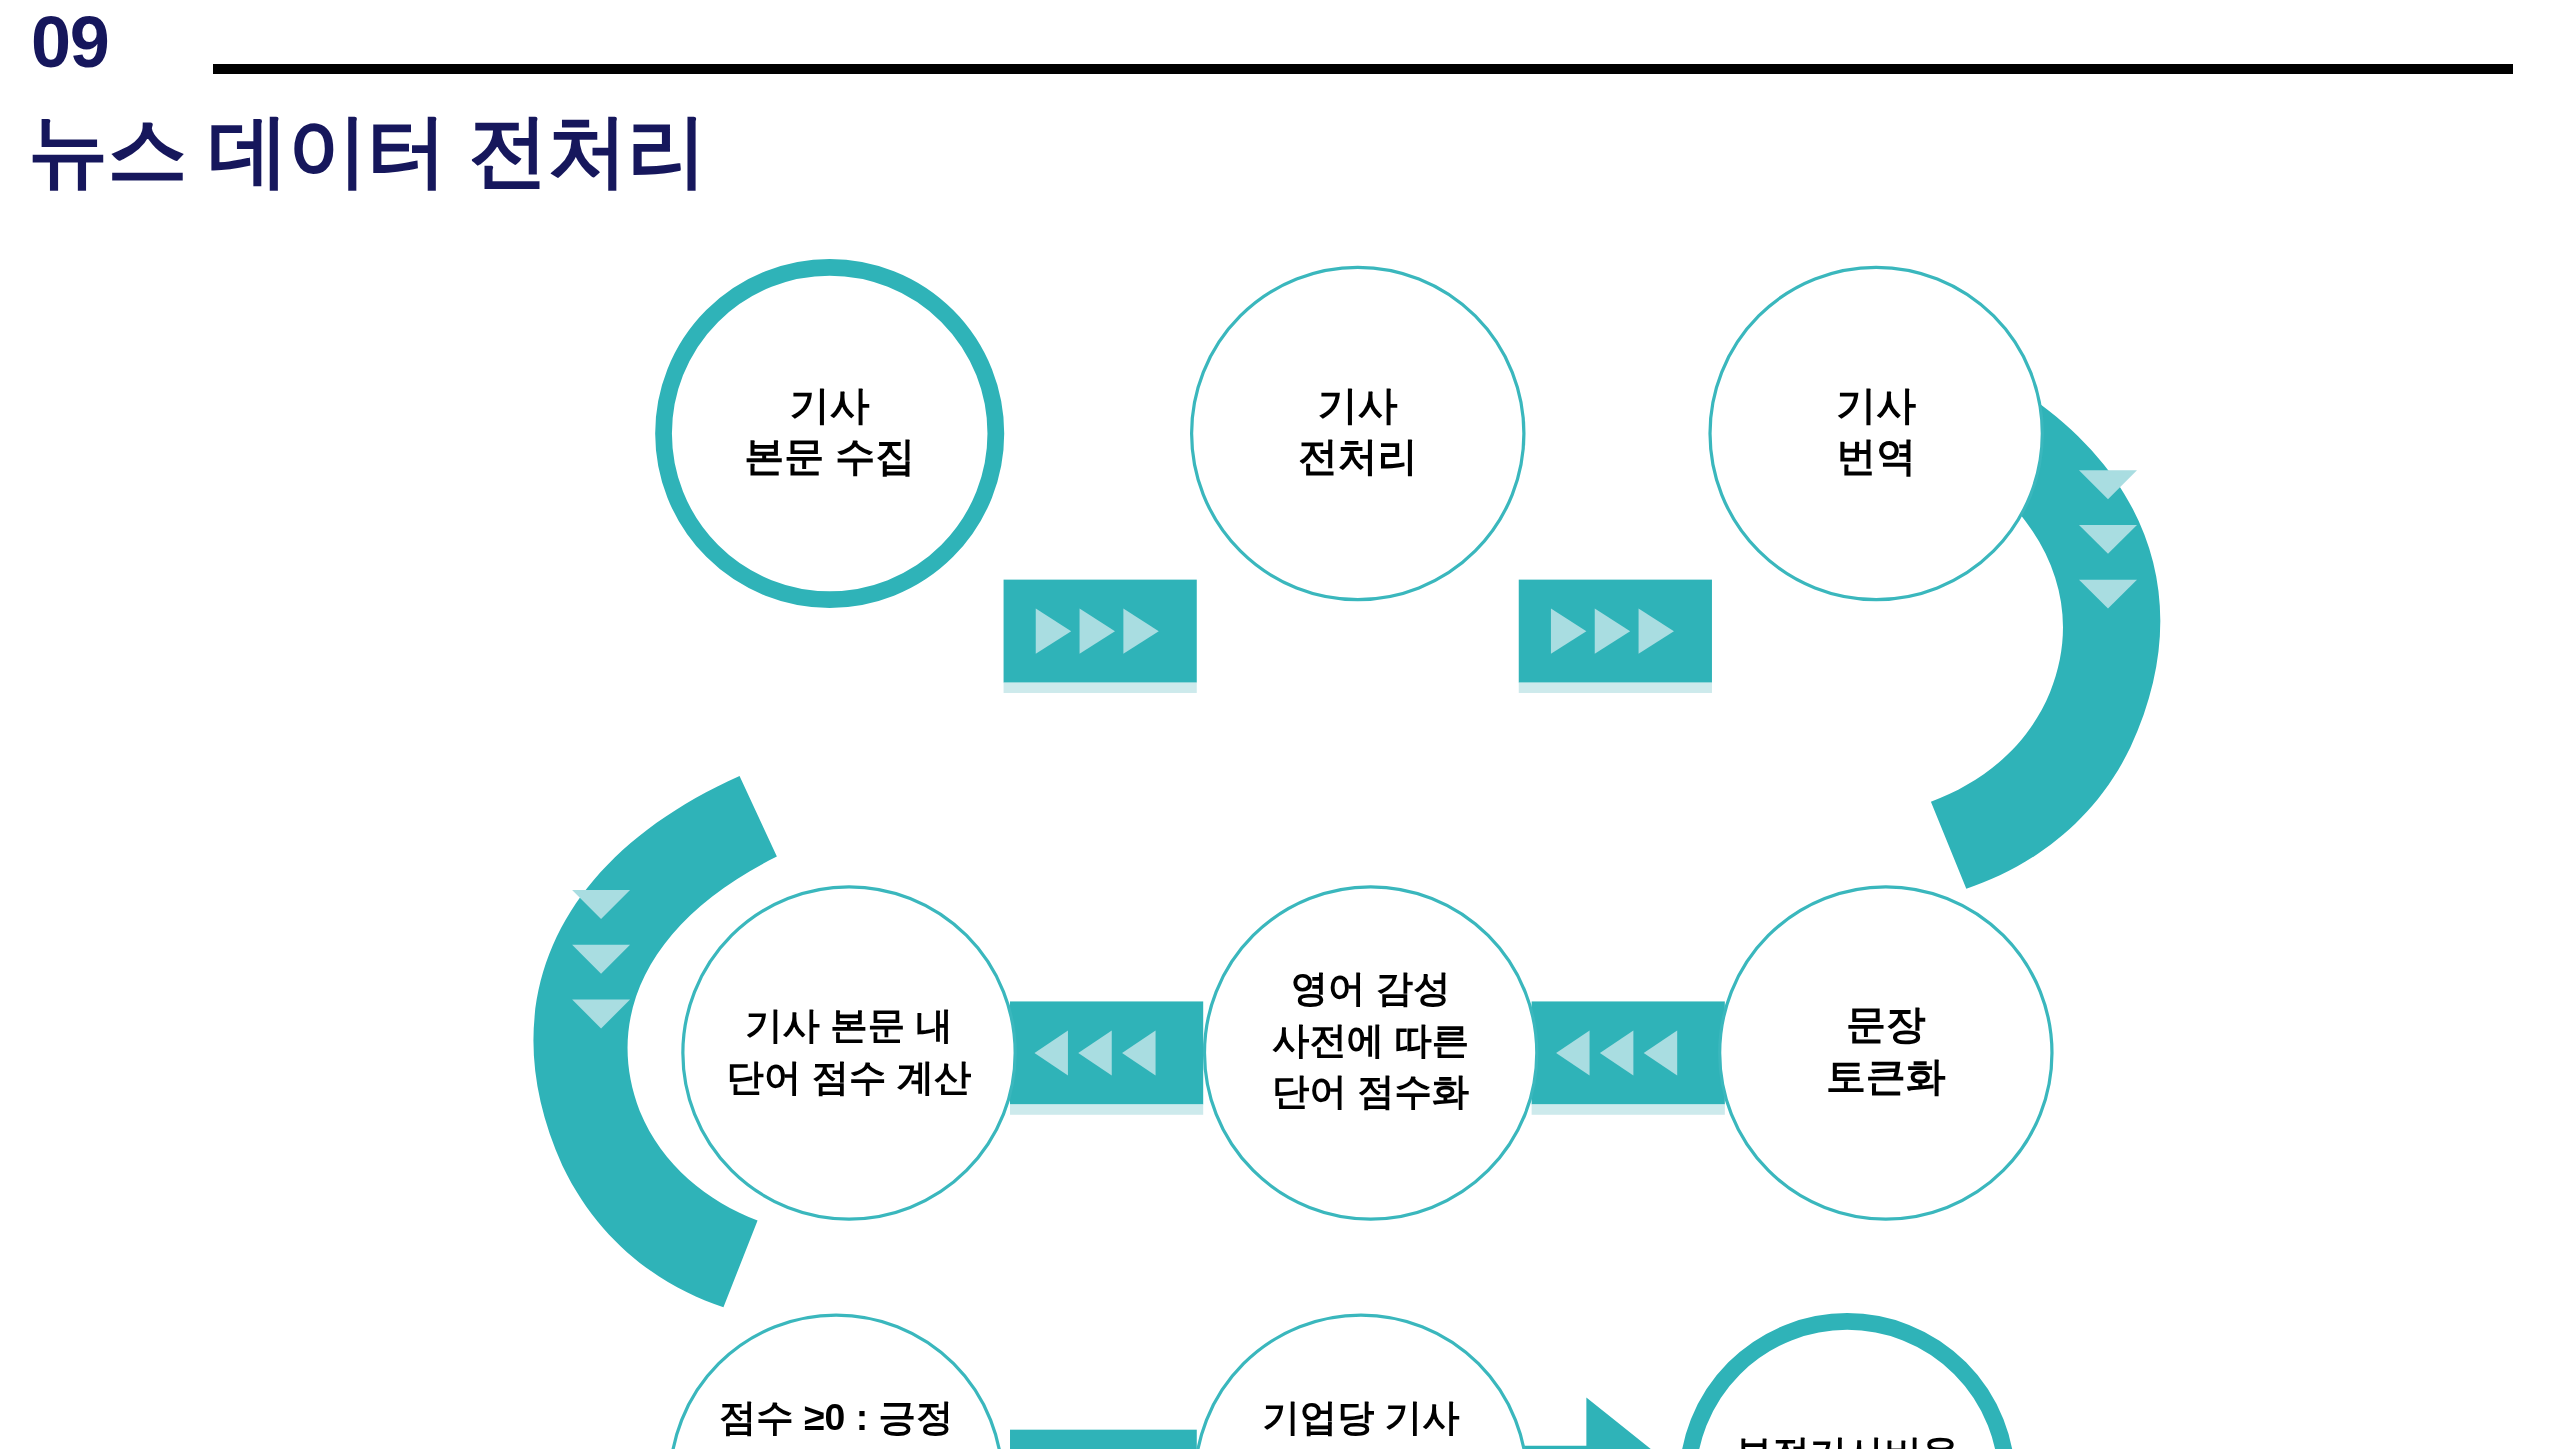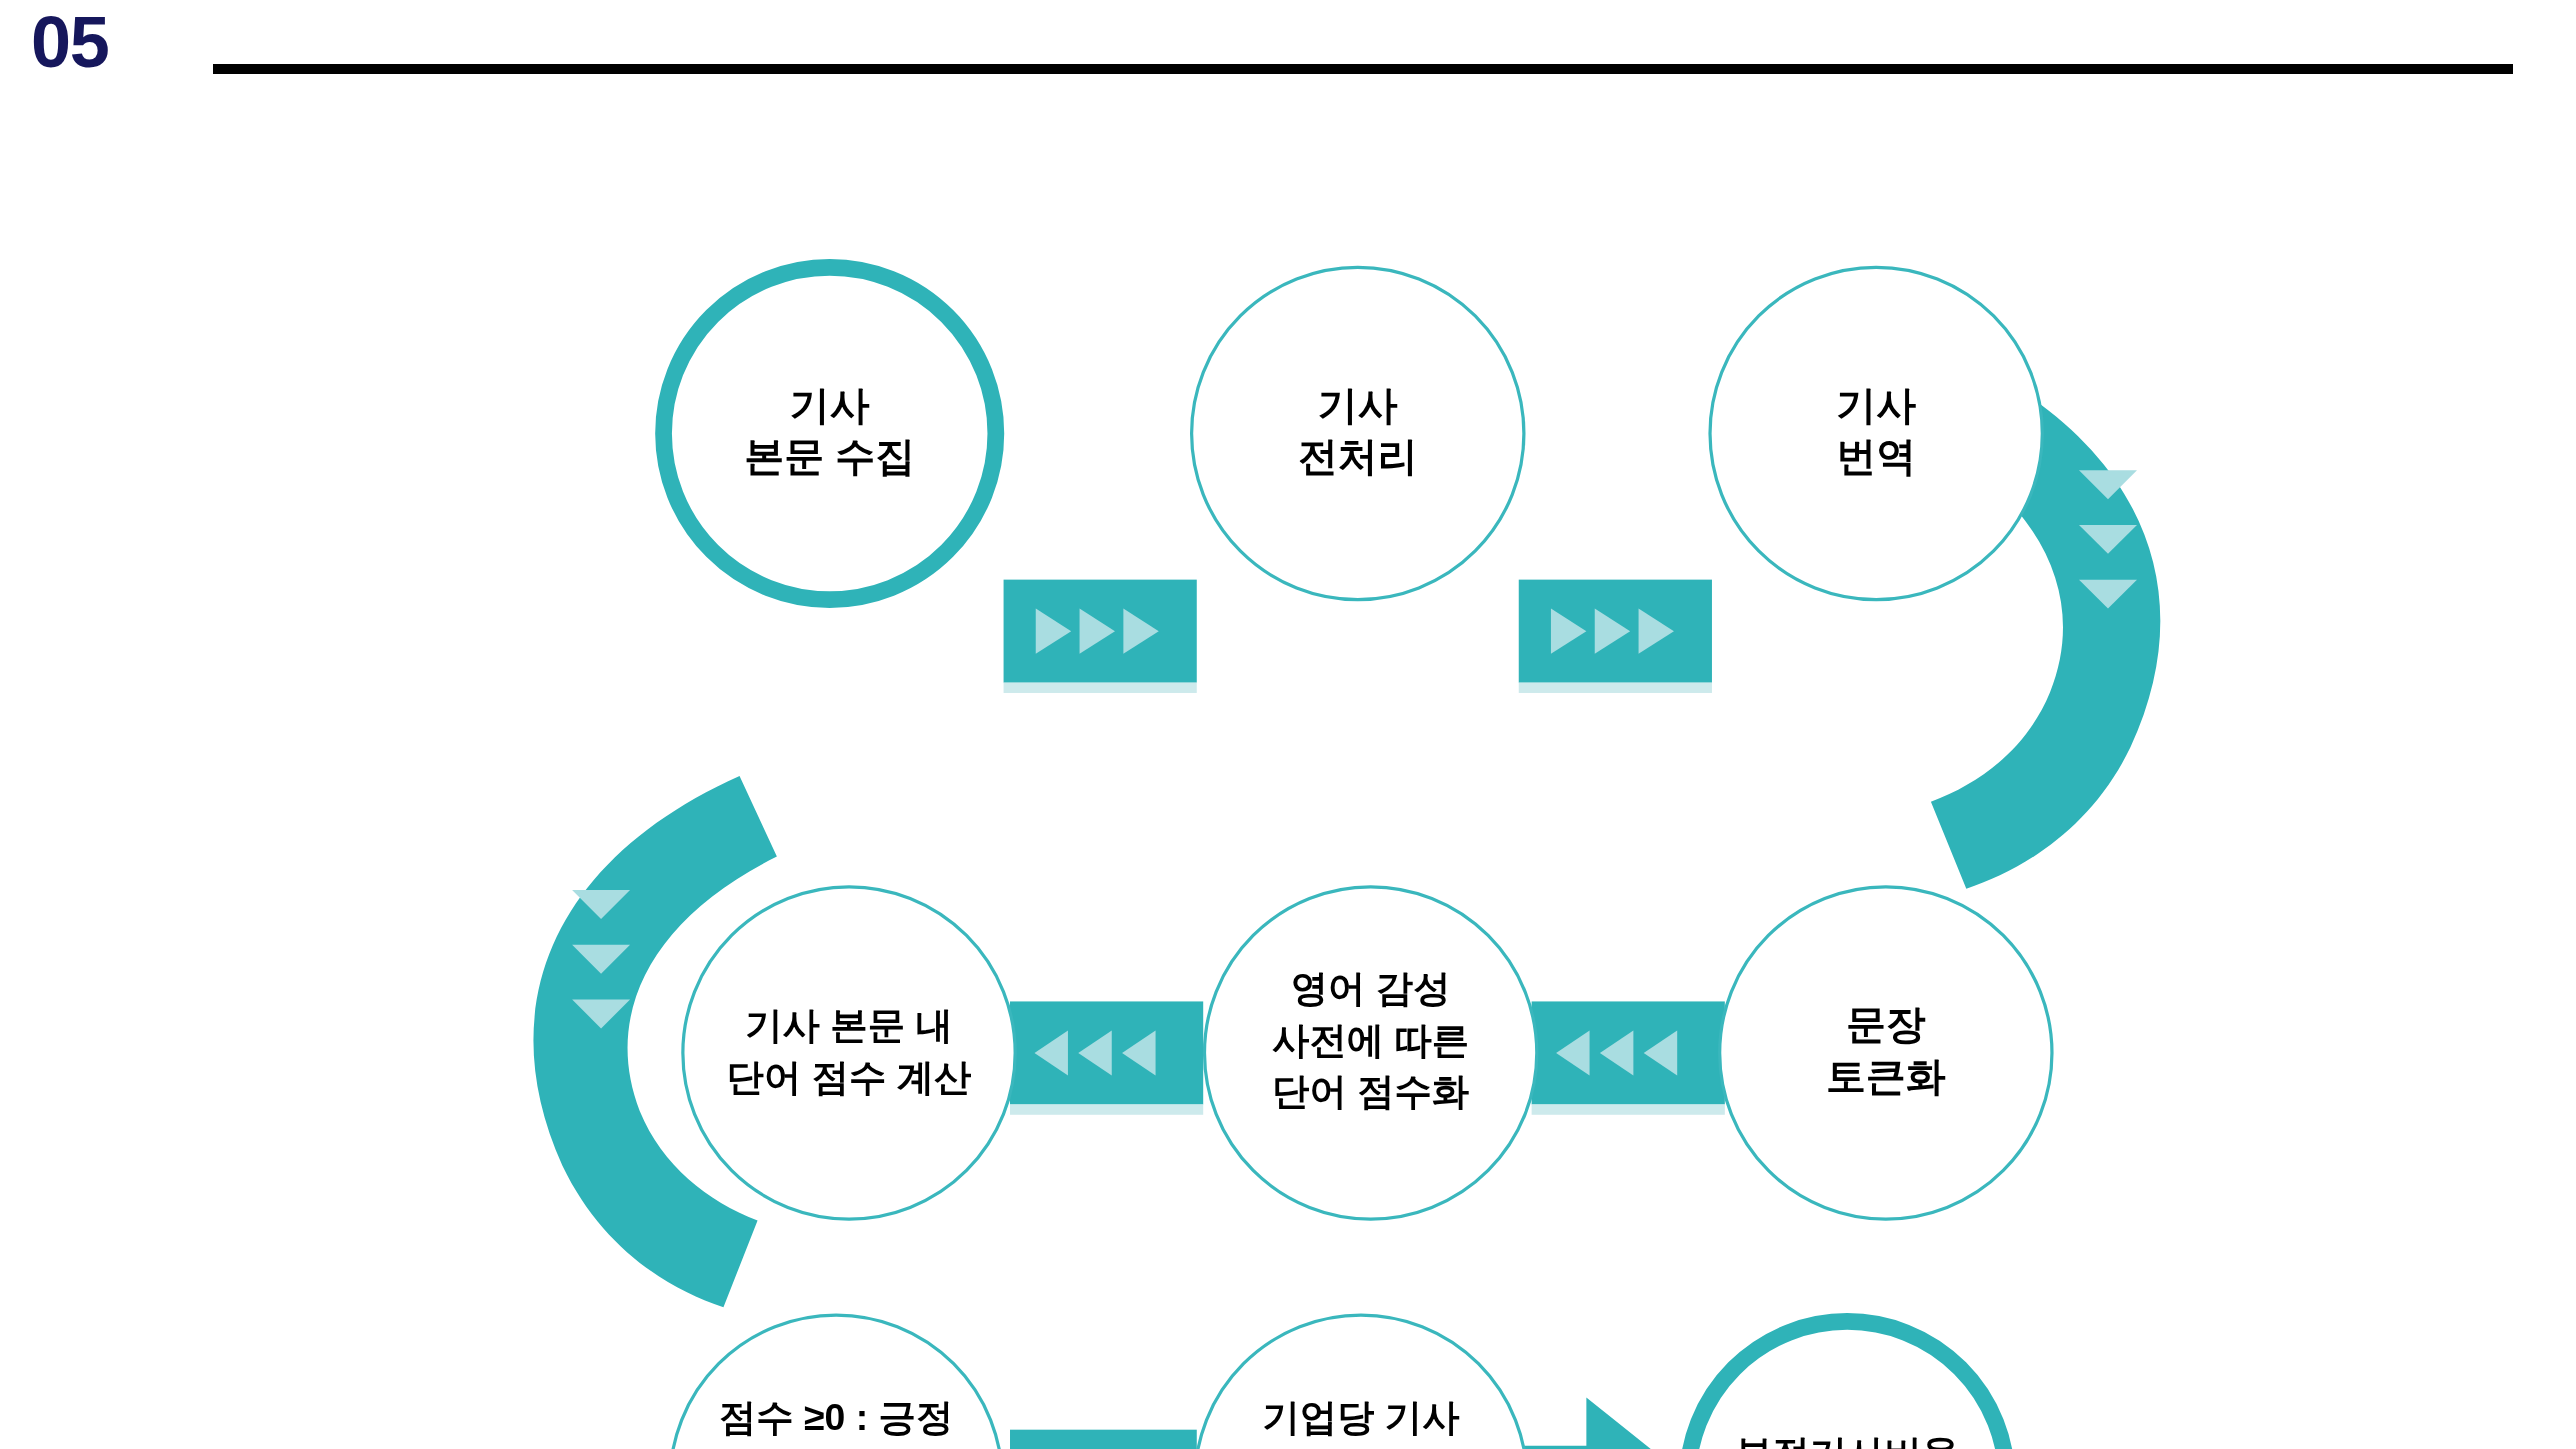--- a/index.html
+++ b/index.html
@@ -59,22 +59,23 @@
     fill: #000000;
     text-anchor: middle;
     font-size: 62px;
   }
   .node-label.small { font-size: 58px; }
 </style>
 </head>
 <body>
 
 <div id="header">
-  <div id="section-number">05</div>
+  <div id="section-number">09</div>
   <div id="header-rule"></div>
+  <div id="page-title">뉴스 데이터 전처리</div>
 </div>
 
 <div id="diagram">
   <svg width="2576" height="1230" viewBox="0 0 4000 1910" xmlns="http://www.w3.org/2000/svg">
 
     <g>
       <path d="M 2955 205
                C 3240 330, 3360 560, 3240 820
                C 3180 945, 3075 1010, 2985 1040
                L 2930 905

